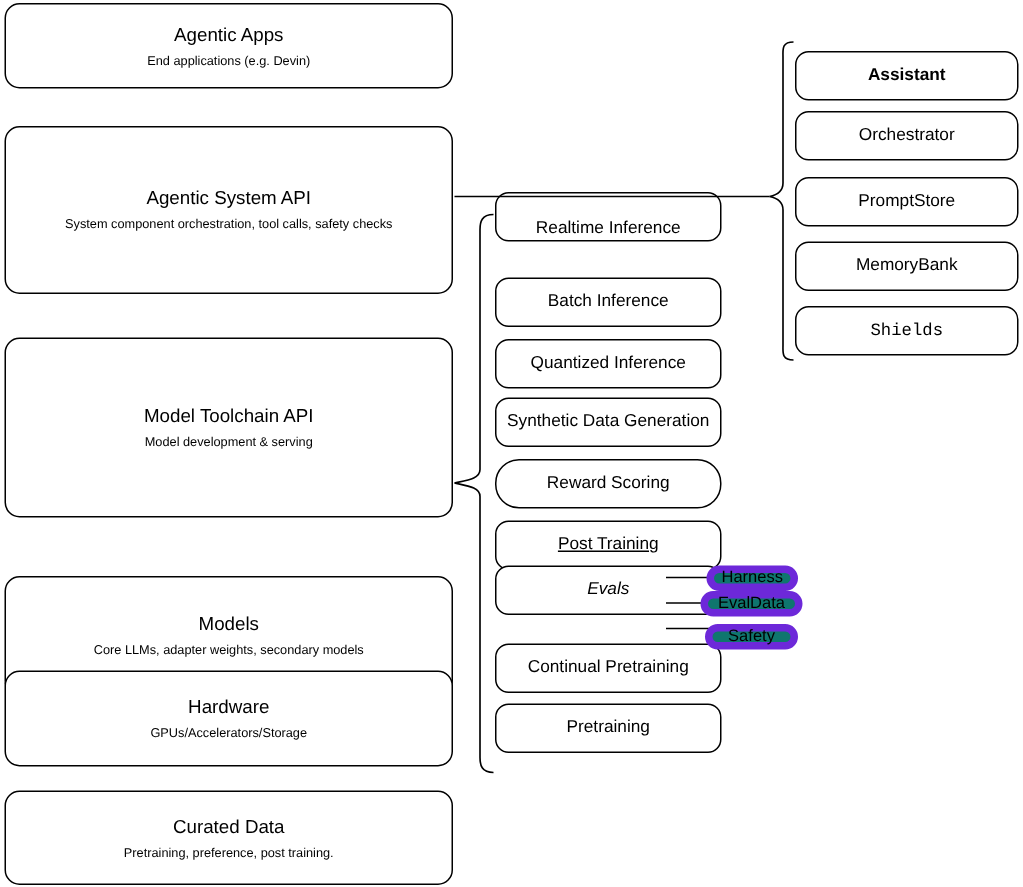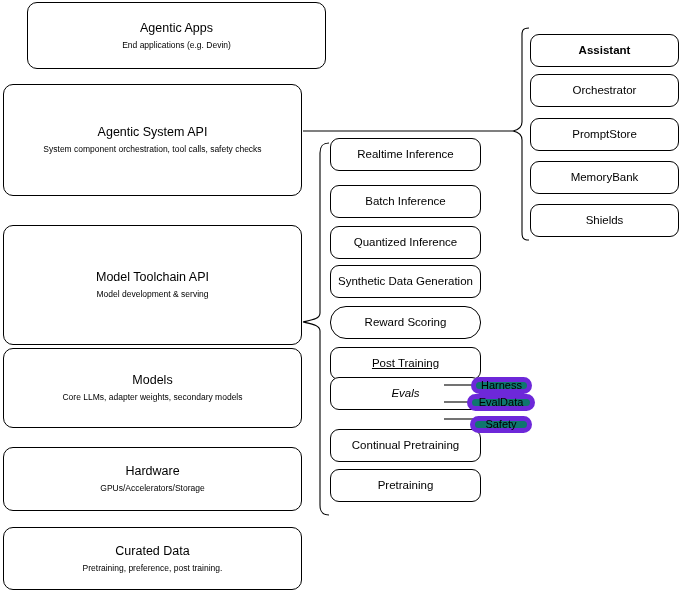--- a/index.html
+++ b/index.html
@@ -121,51 +121,51 @@
              C 320 319, 312 320, 303 322
              C 312 324, 320 325, 320 331
              L 320 505
              C 320 510, 321 515, 329 515"></path>
 
     <line x1="444" y1="385" x2="476" y2="385"></line>
     <line x1="444" y1="402" x2="472" y2="402"></line>
     <line x1="444" y1="419" x2="476" y2="419"></line>
   </svg>
 
-  <div class="node layer" style="top:2px; height:67px;margin-left:24px;">
+  <div class="node layer" style="top:2px; height:57px;">
     <div class="title">Agentic Apps</div>
     <div class="subtitle">End applications (e.g. Devin)</div>
   </div>
 
   <div class="node layer" style="top:225px; height:120px;">
     <div class="title">Model Toolchain API</div>
     <div class="subtitle">Model development &amp; serving</div>
   </div>
 
   <div class="node layer" style="top:84px; height:112px;">
     <div class="title">Agentic System API</div>
     <div class="subtitle">System component orchestration, tool calls, safety checks</div>
   </div>
 
-  <div class="node layer" style="top:348px; height:80px;">
+  <div class="node layer" style="top:384px; height:80px;">
     <div class="title">Models</div>
     <div class="subtitle">Core LLMs, adapter weights, secondary models</div>
   </div>
 
   <div class="node layer" style="top:447px; height:64px;">
     <div class="title">Hardware</div>
     <div class="subtitle">GPUs/Accelerators/Storage</div>
   </div>
 
   <div class="node layer" style="top:527px; height:63px;">
     <div class="title">Curated Data</div>
     <div class="subtitle">Pretraining, preference, post training.</div>
   </div>
 
-  <div class="node mid" style="top:138px;">
+  <div class="node mid" style="top:128px;justify-content:flex-end;">
     <div class="title">Realtime Inference</div>
   </div>
 
   <div class="node mid" style="top:185px;">
     <div class="title">Batch Inference</div>
   </div>
 
   <div class="node mid" style="top:226px;">
     <div class="title">Quantized Inference</div>
   </div>
@@ -209,17 +209,17 @@
   </div>
 
   <div class="node right" style="top:118px;">
     <div class="title">PromptStore</div>
   </div>
 
   <div class="node right" style="top:161px;">
     <div class="title">MemoryBank</div>
   </div>
 
-  <div class="node right" style="top:204px;">
+  <div class="node right" style="top:204px;font-family:Liberation Mono, monospace;">
     <div class="title">Shields</div>
   </div>
 
 </div>
 
 </body></html>

